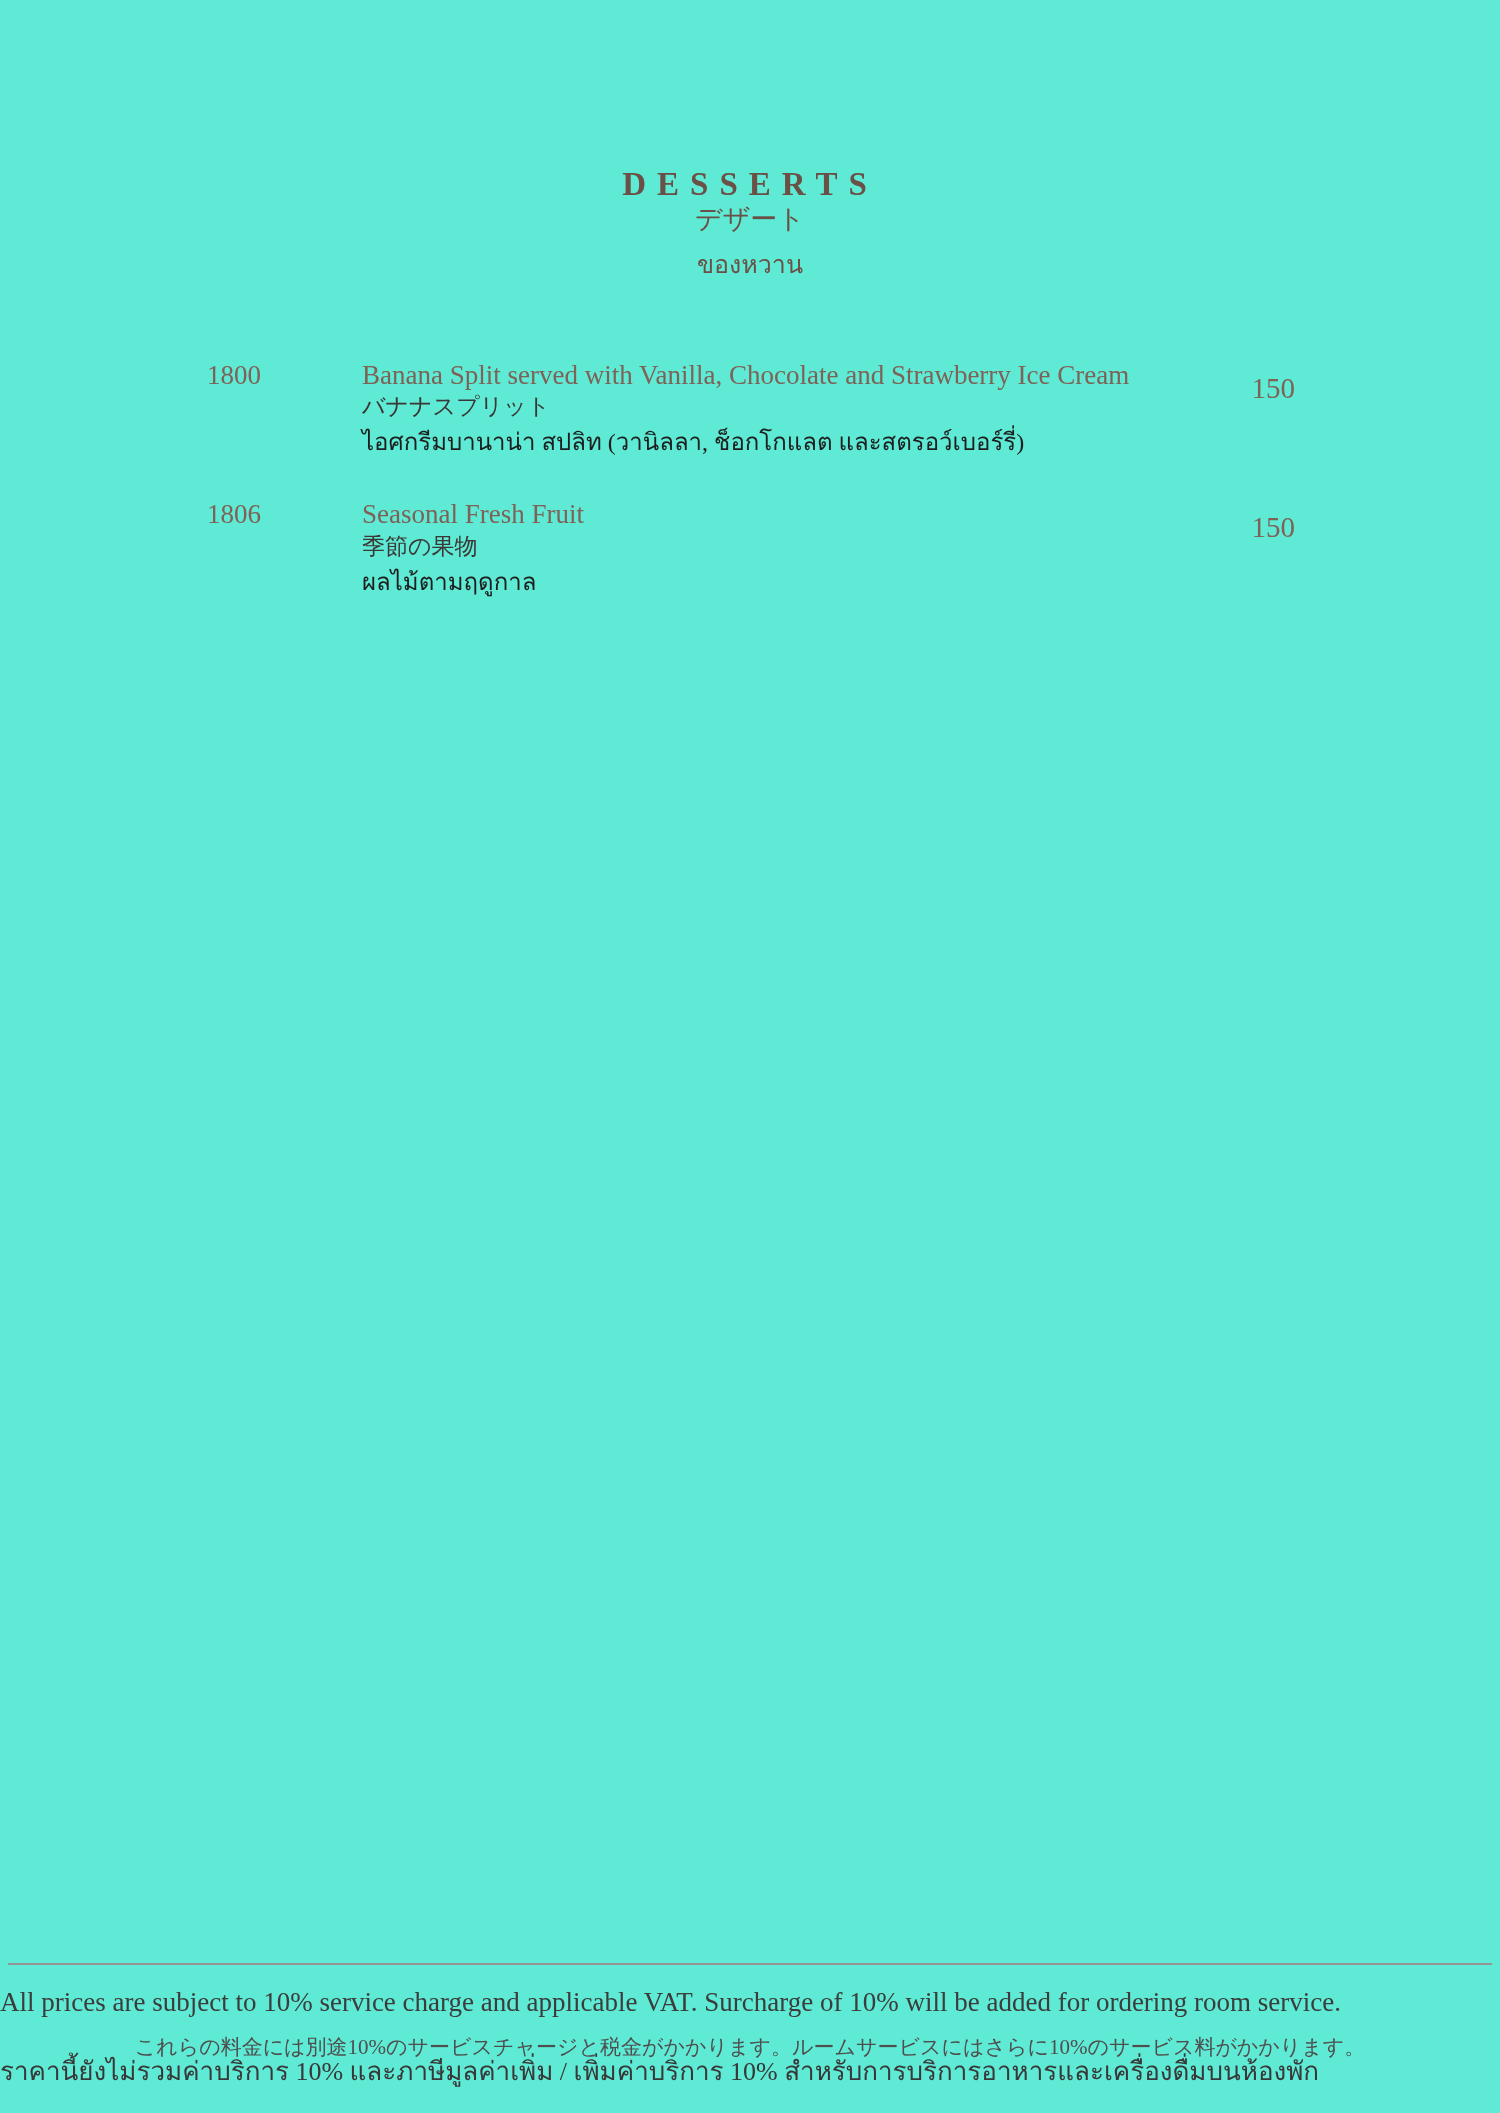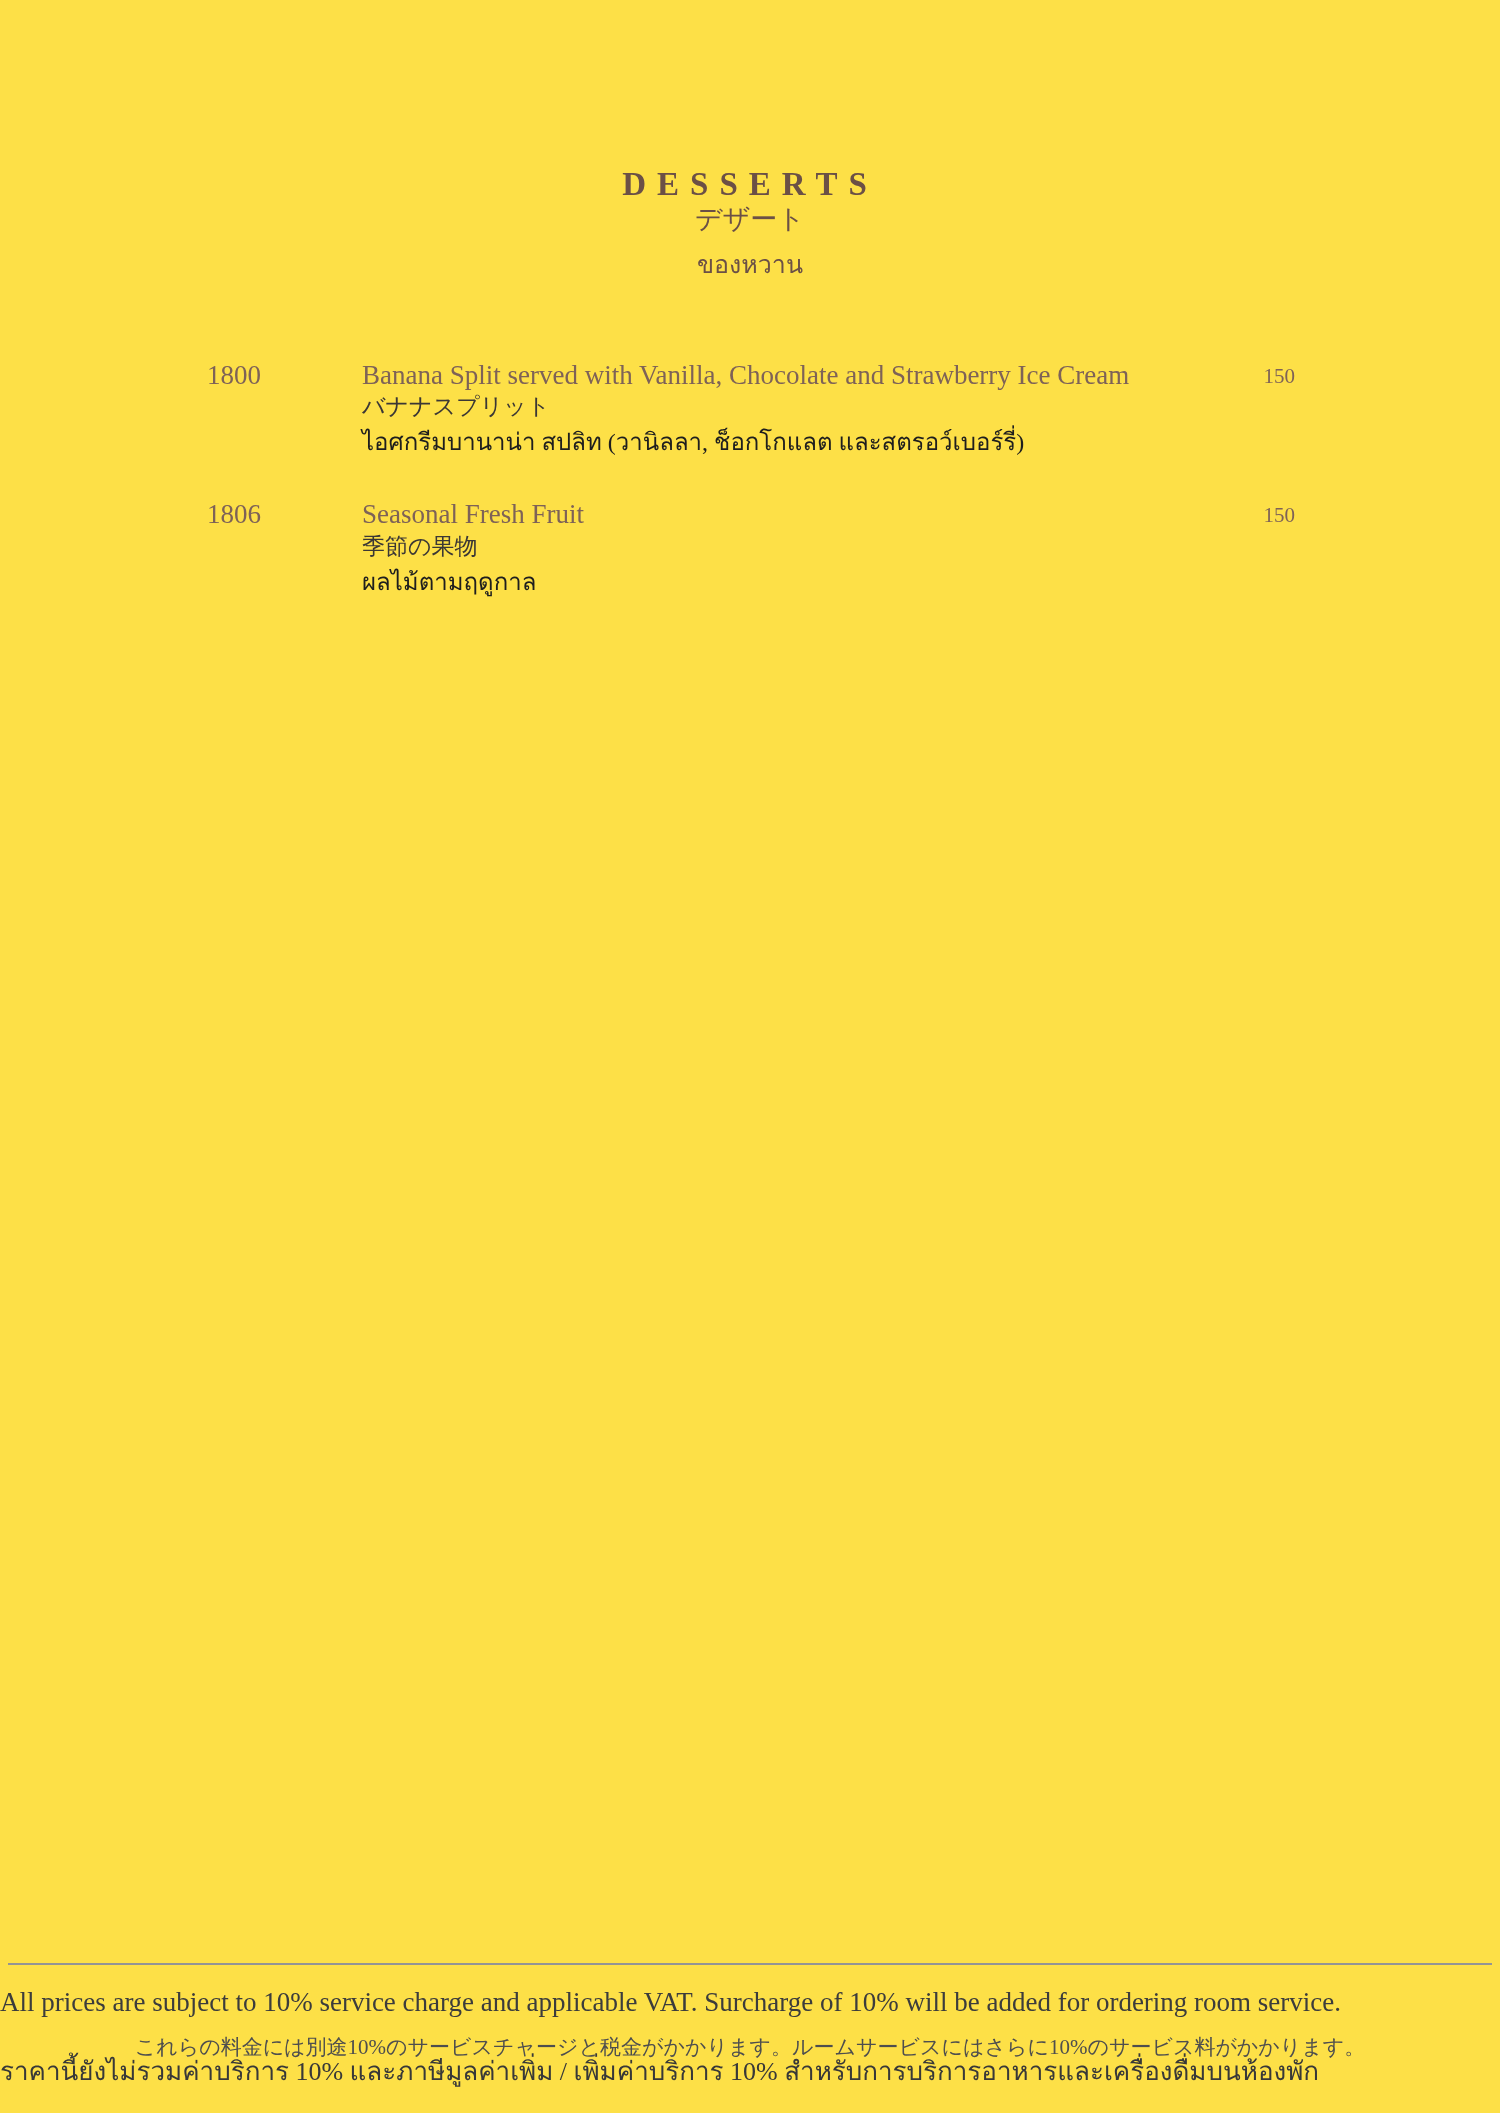--- a/index.html
+++ b/index.html
@@ -4,21 +4,21 @@
 <style>
   html, body {
     margin: 0;
     padding: 0;
     background: #ffffff;
   }
   .page {
     position: relative;
     width: 1500px;
     height: 2113px;
-    background: #fde047;
+    background: #5eead4;
     font-family: "Liberation Serif", "DejaVu Serif", serif;
     overflow: hidden;
   }
 
   
   .menu-header {
     position: absolute;
     top: 168px;
     left: 0;
     width: 100%;
@@ -66,22 +66,22 @@
     position: absolute;
     left: 207px;
     top: 0;
     font-size: 27px;
     color: #7e6257;
     line-height: 1.15;
   }
   .item-price {
     position: absolute;
     right: 205px;
-    top: 4px;
-    font-size: 21px;
+    top: 12px;
+    font-size: 29px;
     color: #7e6257;
     line-height: 1.15;
   }
   .item-name-en {
     font-size: 27px;
     color: #7e6257;
     line-height: 1.15;
   }
   .item-name-ja {
     margin-top: 3px;

